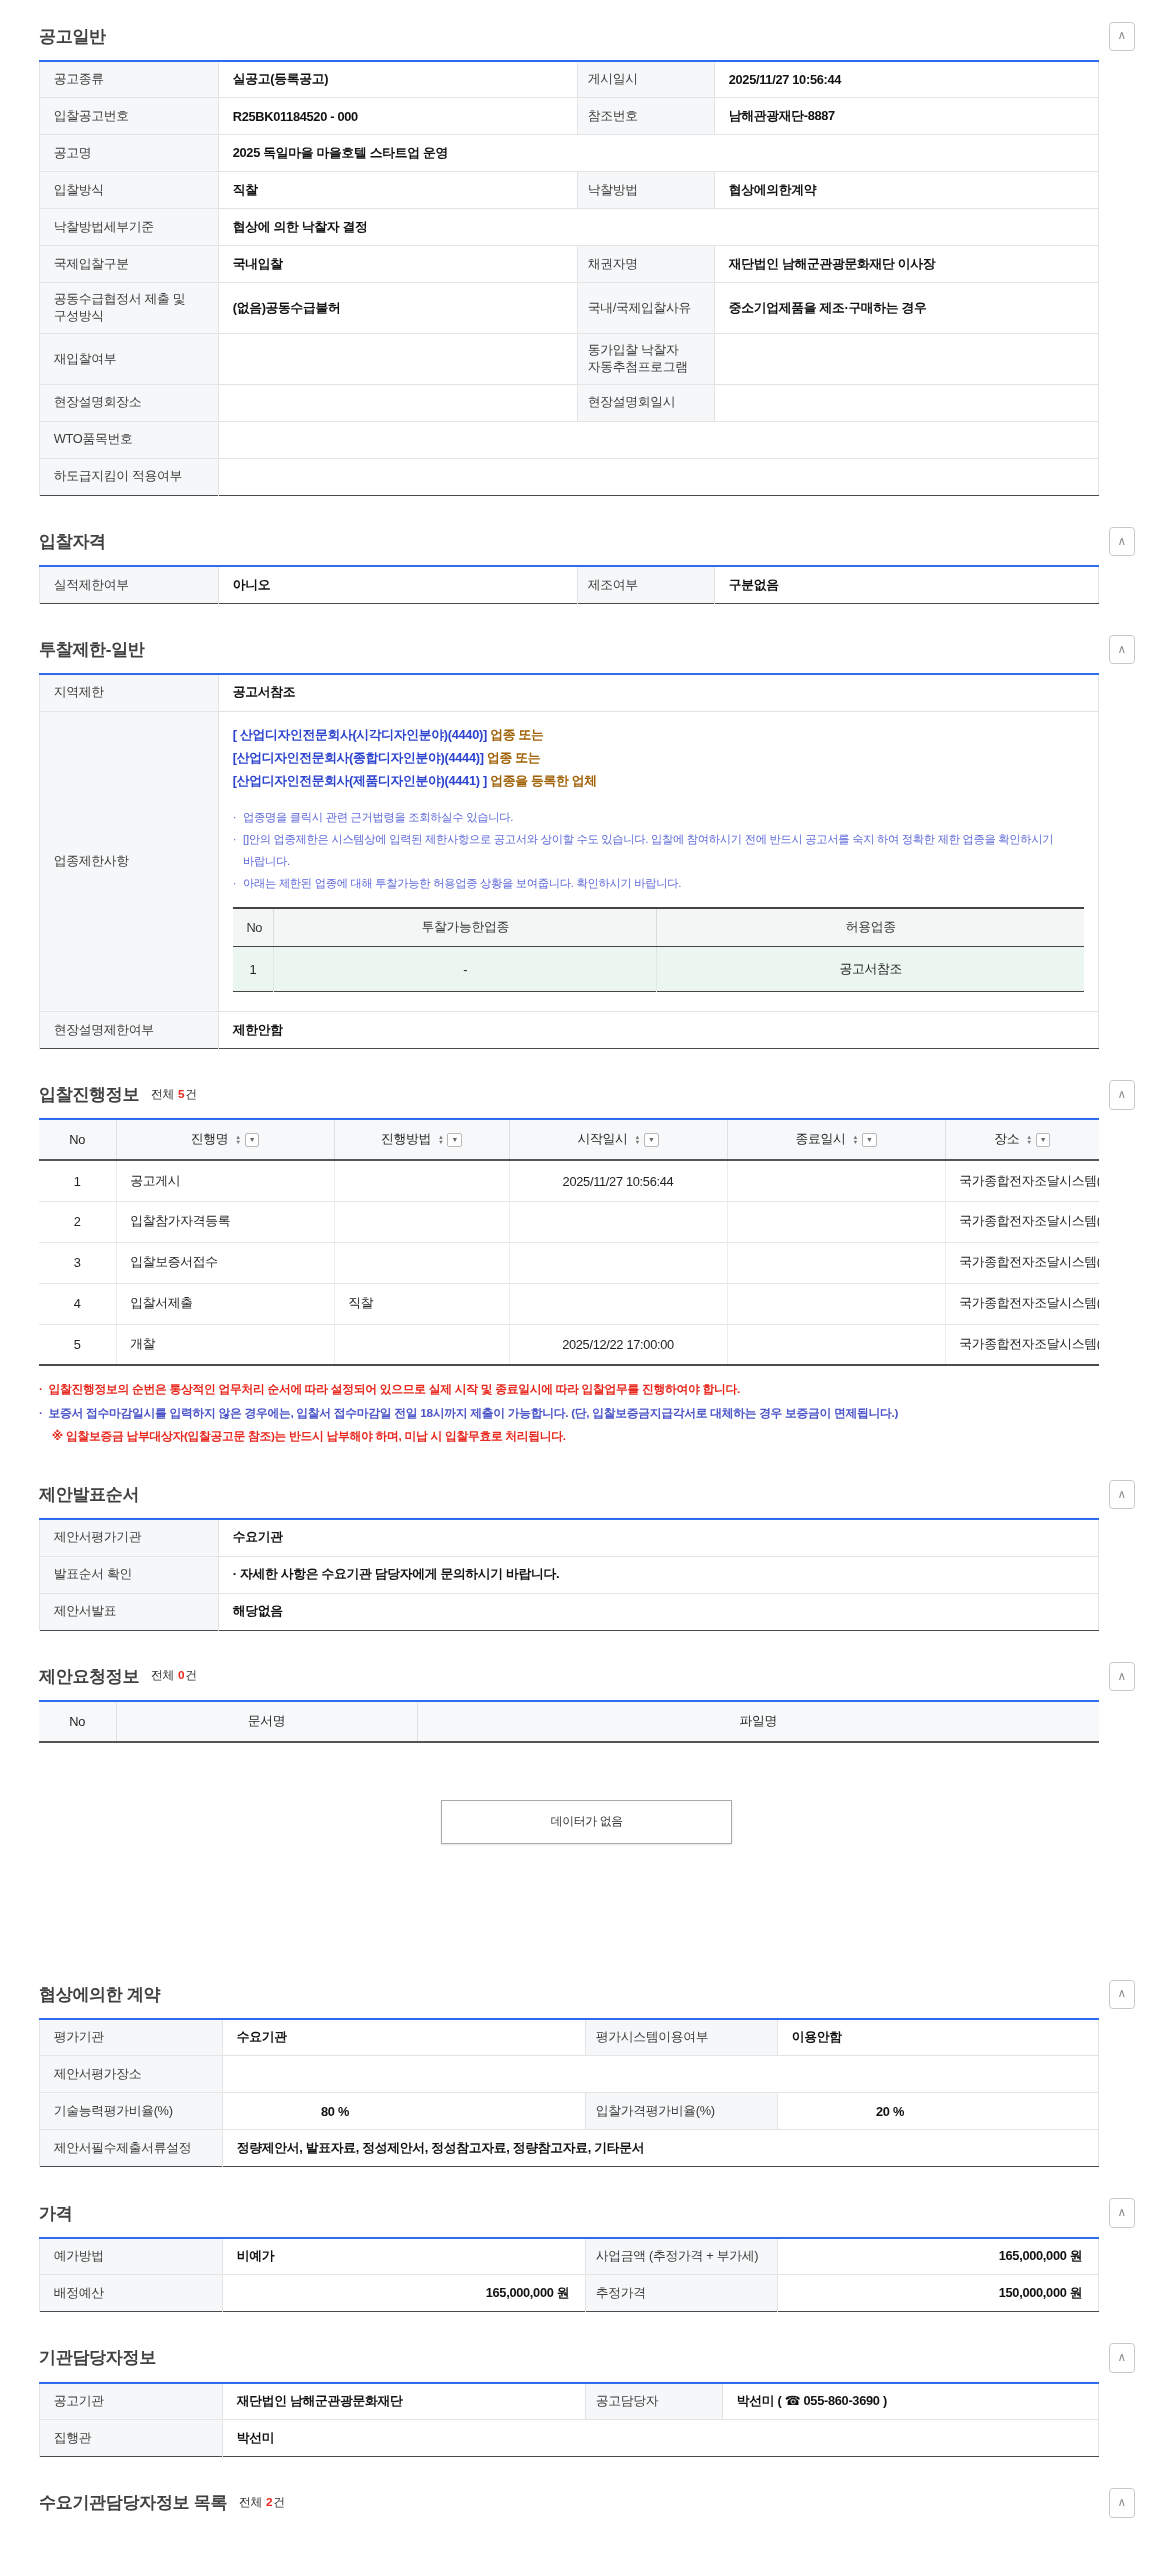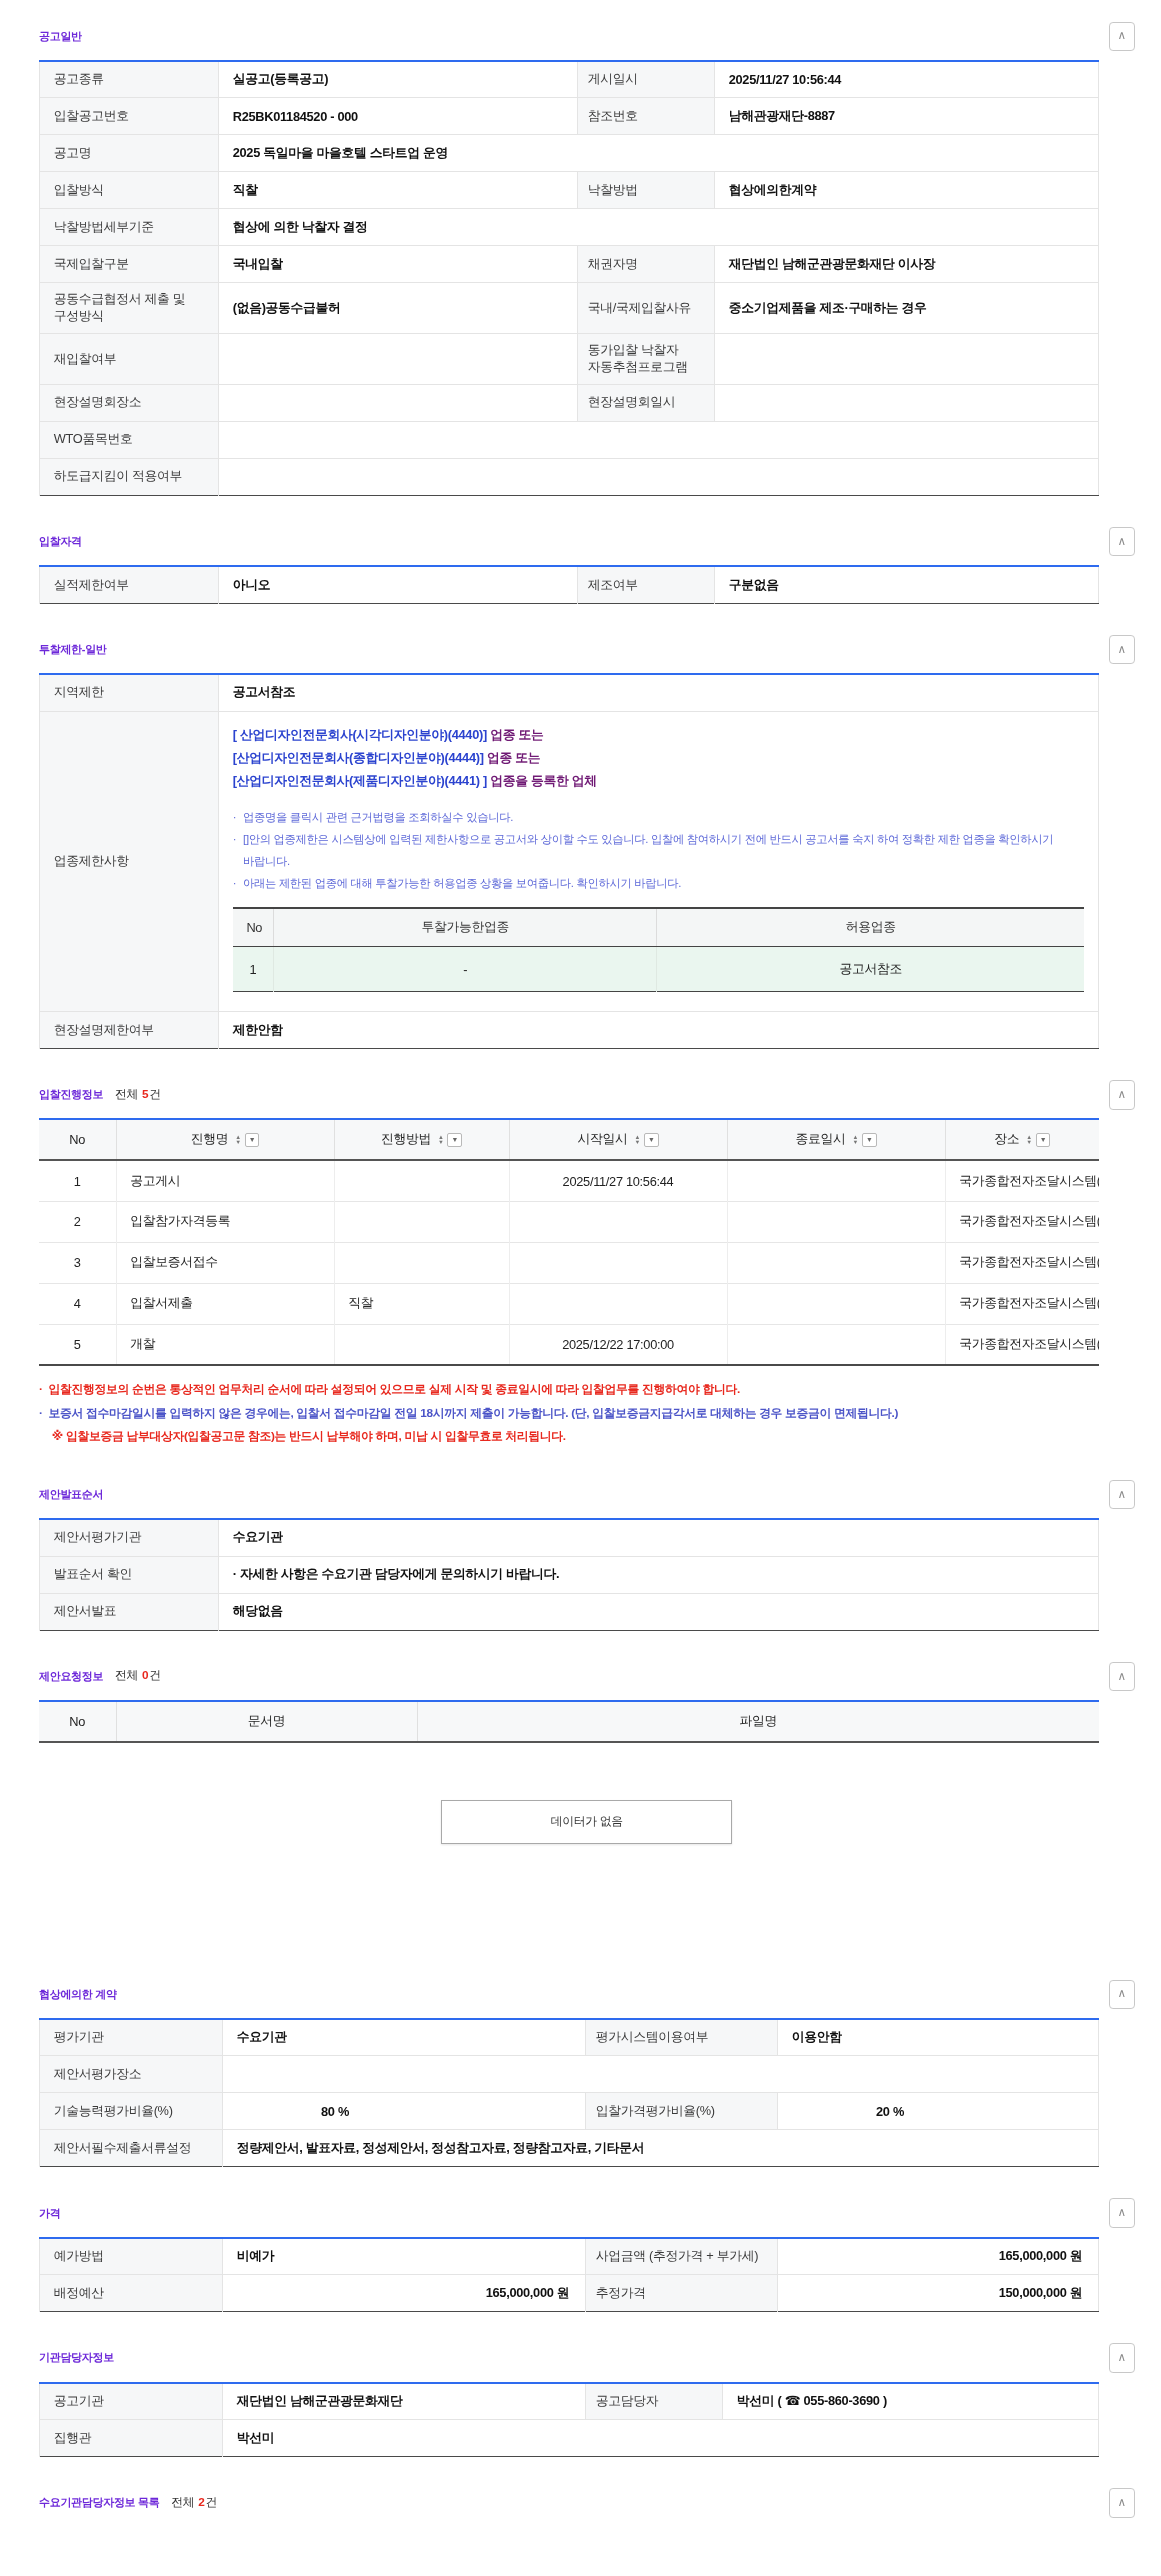--- a/index.html
+++ b/index.html
@@ -8,21 +8,21 @@
     width: 1162px;
     font-family: "Liberation Sans", "DejaVu Sans", sans-serif;
     color: #222;
     letter-spacing: -0.3px;
   }
   .page { padding: 21.6px 27.5px 23.6px 39px; }
 
   
   .section { margin-bottom: 31px; position: relative; }
   .sec-head { display: flex; align-items: center; margin-bottom: 8.8px; min-height: 29.5px; }
-  .sec-title { font-size: 11px; font-weight: 700; color: #6d28d9; }
+  .sec-title { font-size: 17px; font-weight: 700; color: #404040; }
   .sec-count { font-size: 11.8px; color: #333; margin-left: 11.8px; }
   .sec-count .num { color: #e8281e; font-weight: 700; padding: 0 1px; }
   .collapse-btn {
     margin-left: auto; width: 25.5px; height: 29.5px;
     border: 1px solid #c8c8c8; border-radius: 3.9px; background: #fff;
     color: #8a8a8a; font-size: 11.8px; line-height: 1;
     display: flex; align-items: center; justify-content: center; cursor: pointer;
   }
 
   
@@ -62,21 +62,21 @@
   .arrs { display: inline-flex; flex-direction: column; font-size: 5.9px; line-height: 4.9px; color: #777; }
   .fbox {
     width: 14.7px; height: 14.7px; border: 1px solid #b9b9b9; border-radius: 2px; background: #fff;
     display: inline-flex; align-items: center; justify-content: center;
     font-size: 6.9px; color: #666;
   }
 
   
   .biz-links { line-height: 1.8; }
   .biz-link { color: #2b43cf; font-weight: 700; font-size: 12.8px; text-decoration: none; cursor: pointer; }
-  .biz-suffix { color: #701a75; font-weight: 700; font-size: 12.8px; }
+  .biz-suffix { color: #a16207; font-weight: 700; font-size: 12.8px; }
   .bullets { margin-top: 13.7px; font-size: 11.3px; font-weight: 400; color: #5d68d8; line-height: 1.95; }
   .bullet-line { display: flex; gap: 6.9px; align-items: flex-start; }
   .bullet-dot { flex: 0 0 auto; }
   .inner-table { width: 100%; margin: 12.8px 0 4.9px; border-top: 2px solid #444; border-bottom: 1px solid #444; }
   .inner-table th {
     background: #f4f6f6; font-weight: 400; font-size: 12.8px; color: #333;
     height: 39px; text-align: center; border-bottom: 1px solid #444; border-left: 1px solid #dcdcdc;
   }
   .inner-table th:first-child { border-left: none; }
   .inner-table td {

